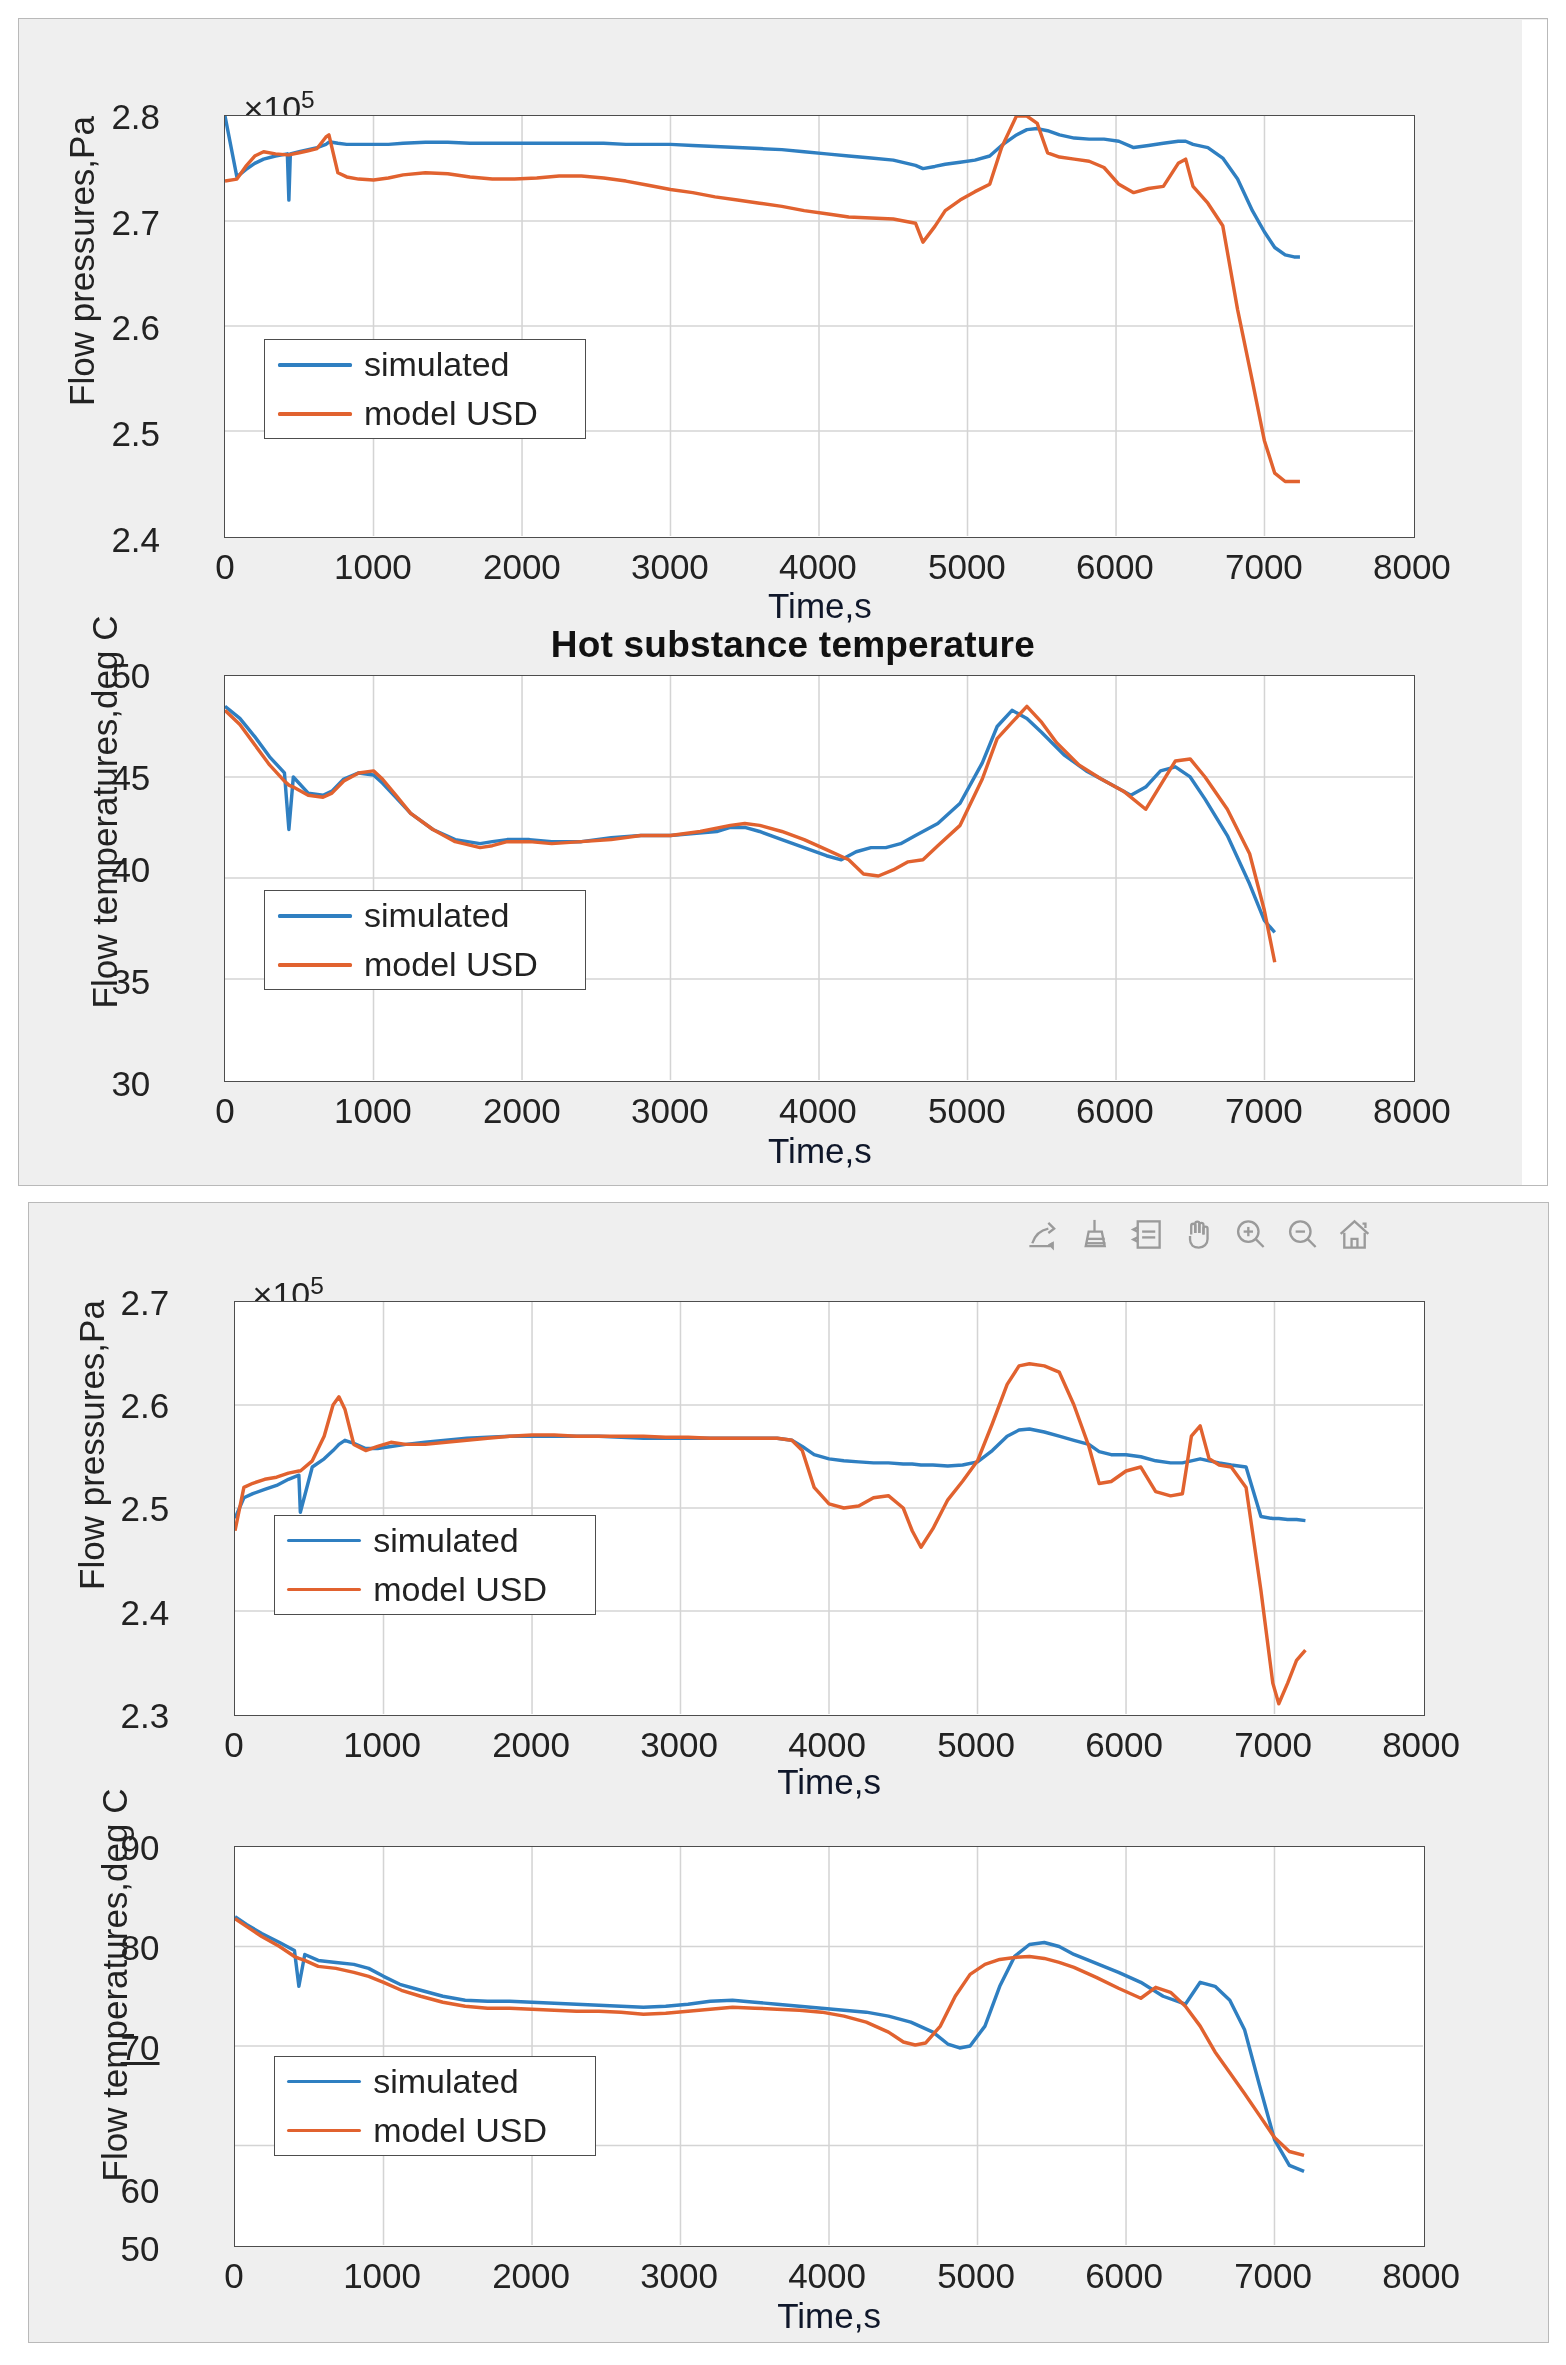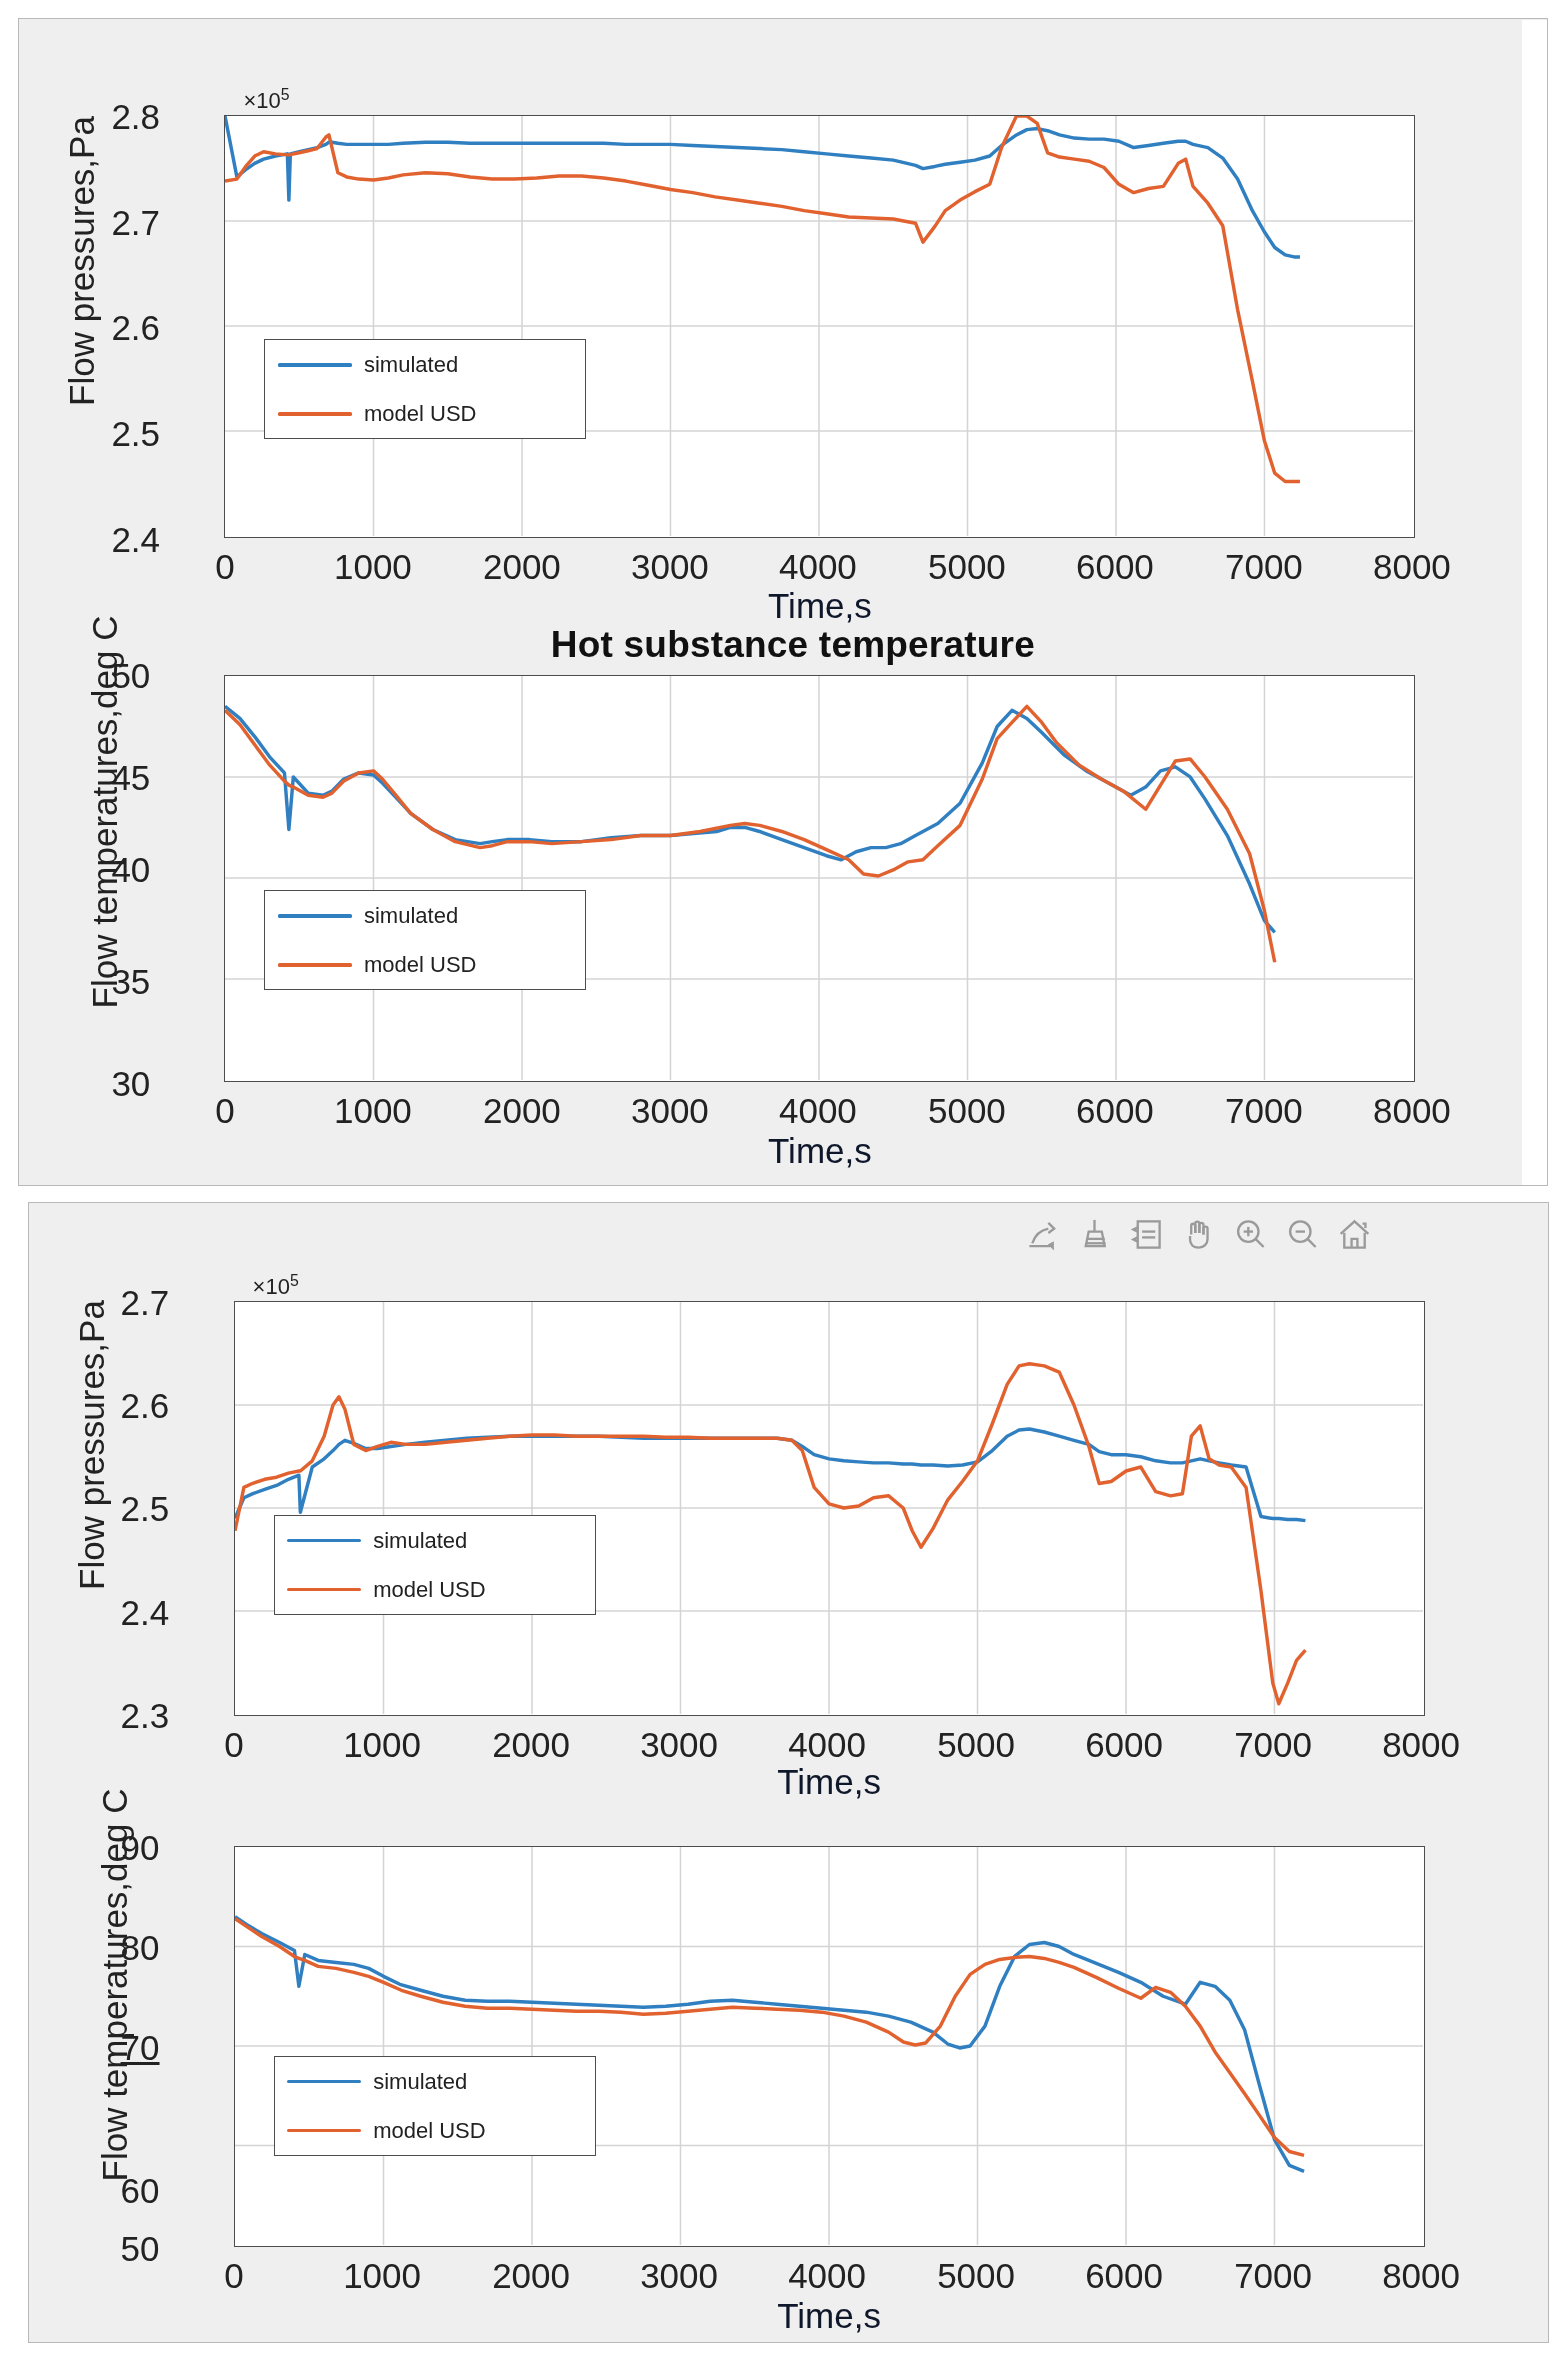--- a/index.html
+++ b/index.html
@@ -25,21 +25,21 @@
   .ytick{position:absolute;text-align:left;color:#222;white-space:nowrap;}
   .xtick{position:absolute;text-align:center;color:#222;white-space:nowrap;}
 
   .legend{position:absolute;background:#ffffff;border:1.5px solid #4d4d4d;box-sizing:border-box;
           display:flex;flex-direction:column;justify-content:center;}
   .legrow{display:flex;align-items:center;height:50%;padding-left:12.3px;}
   .legline{width:74px;height:3.8px;border-radius:1.5px;flex:0 0 auto;}
   .legtxt{margin-left:12.3px;color:#222;white-space:nowrap;}
 
   .toolbar{position:absolute;display:flex;align-items:center;gap:17px;}
-  .tb-icon{width:35px;height:35px;color:#9a9a9a;display:block;} .fs44{font-size:22px;}
+  .tb-icon{width:35px;height:35px;color:#9a9a9a;display:block;} .fs44{font-size:34px;}
   .fs46{font-size:35px;} .fs48{font-size:37px;}
 </style>
 </head>
 <body>
 
 <div class="page">
 
   <div class="figwin top">
 
     <div class="panel" style="left:0;top:0;width:1530px;height:582px;">

